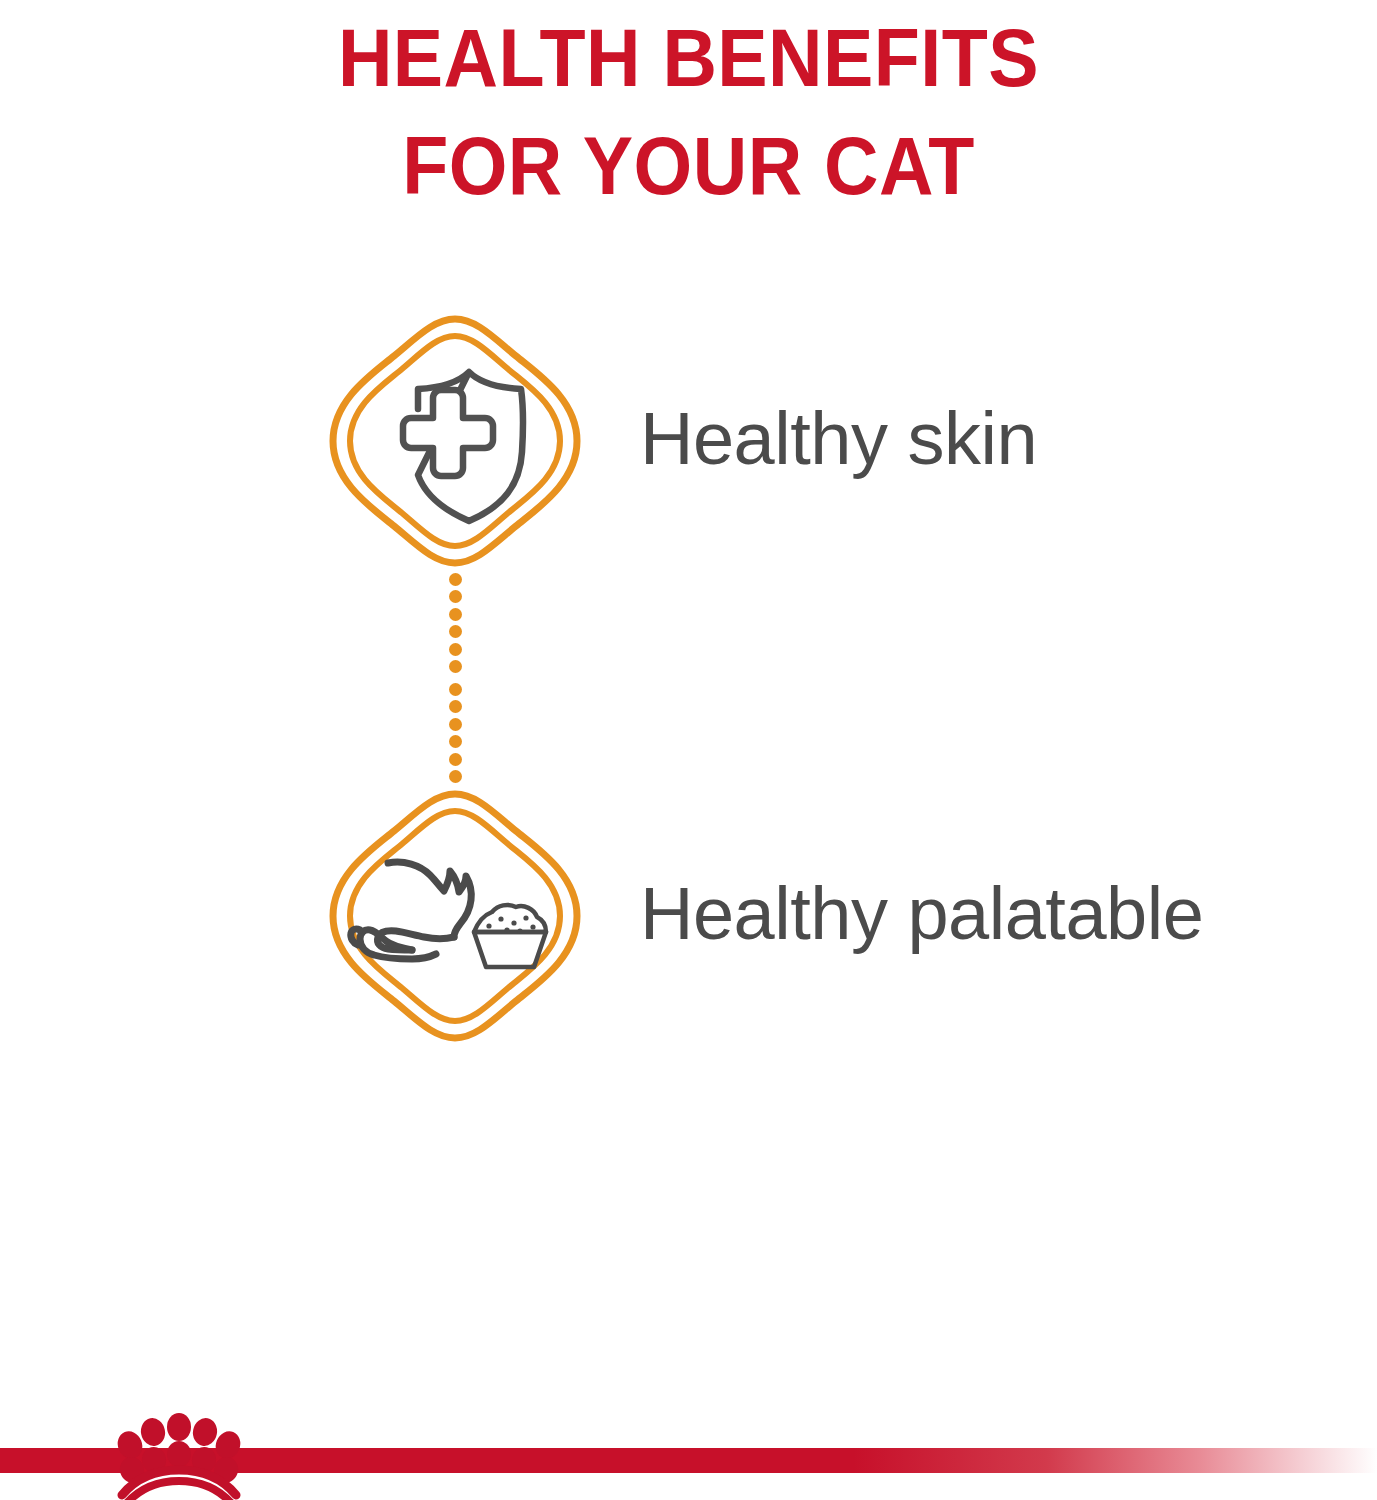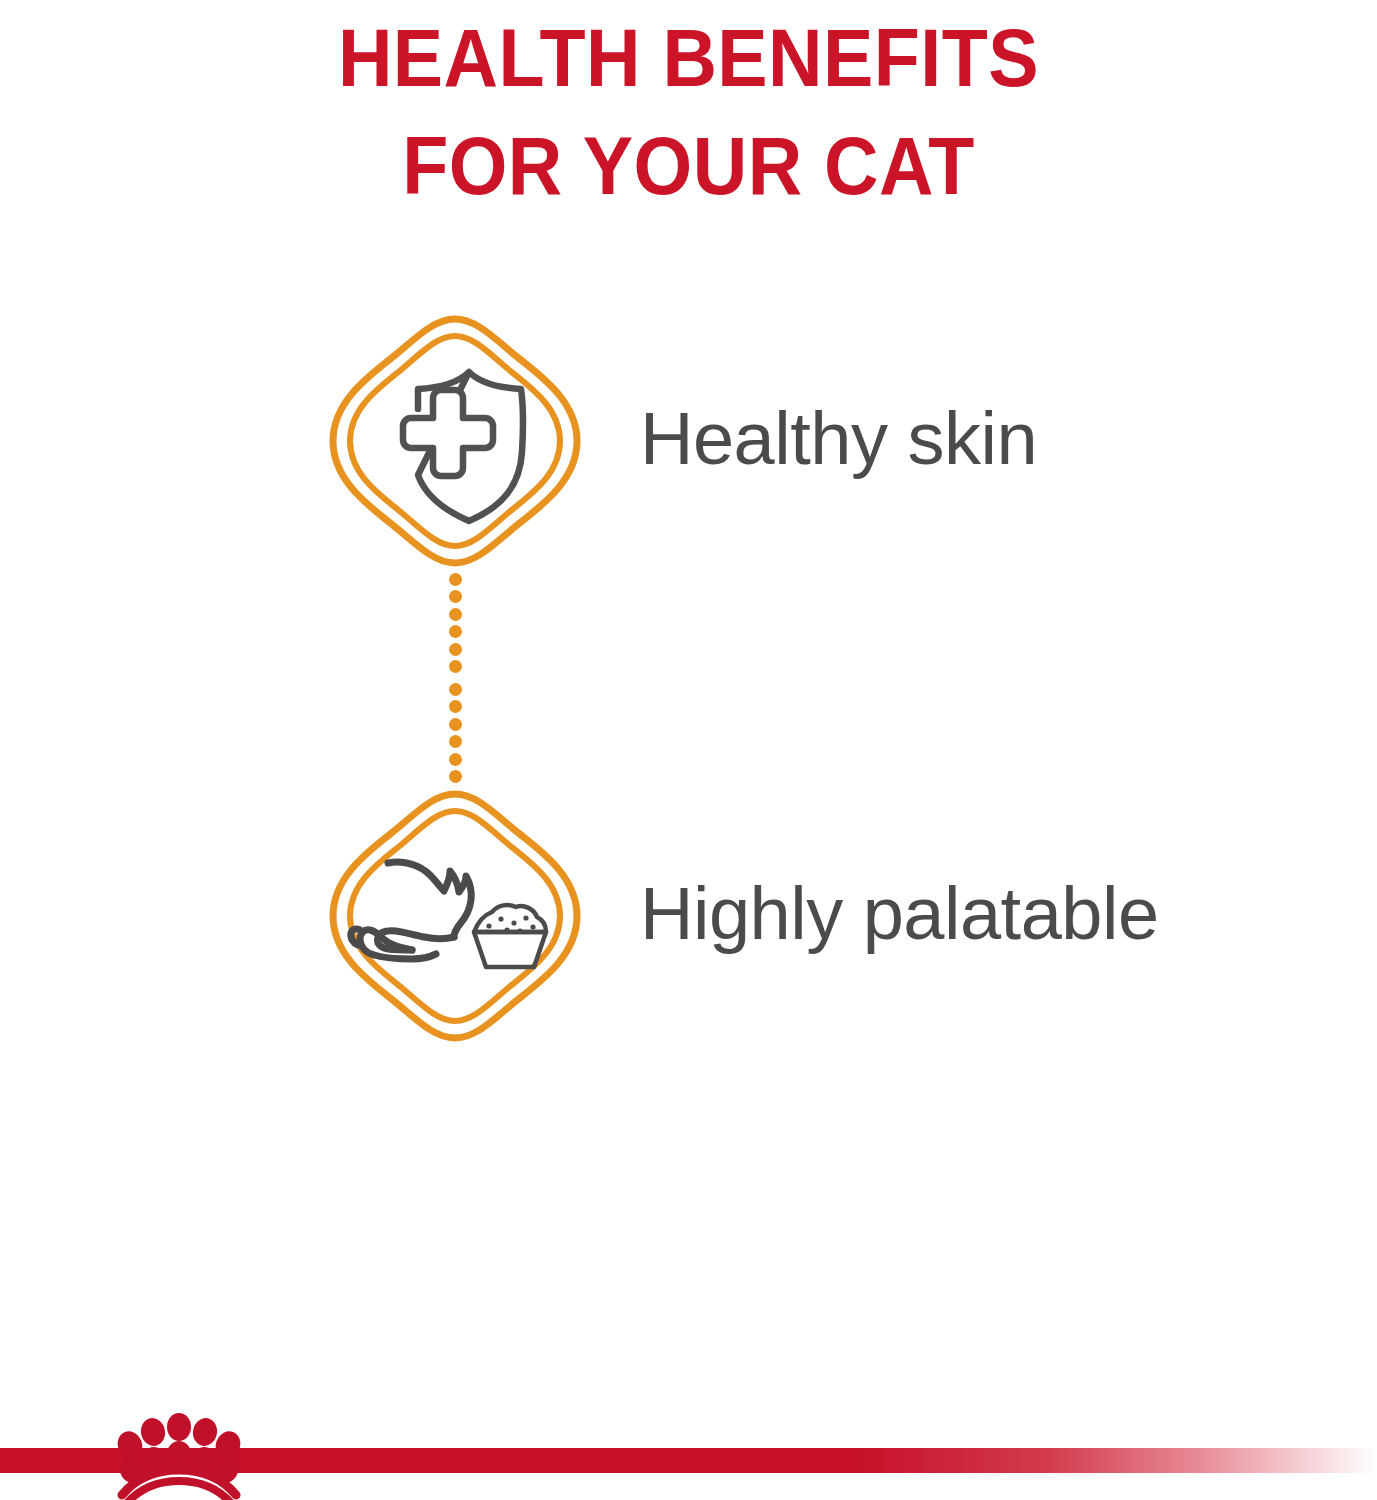--- a/index.html
+++ b/index.html
@@ -213,21 +213,21 @@
                  C198 117 208 122 211 130 C217 133 220 139 220 145 Z" fill="none" stroke="#4B4B4B" stroke-width="4.5" stroke-linejoin="round"></path>
         <circle cx="163" cy="139" r="2.6" fill="#4B4B4B"></circle>
         <circle cx="175" cy="132" r="2.6" fill="#4B4B4B"></circle>
         <circle cx="188" cy="136" r="2.6" fill="#4B4B4B"></circle>
         <circle cx="200" cy="131" r="2.6" fill="#4B4B4B"></circle>
         <circle cx="207" cy="140" r="2.6" fill="#4B4B4B"></circle>
         <circle cx="181" cy="143" r="2.6" fill="#4B4B4B"></circle>
         <circle cx="194" cy="144" r="2.6" fill="#4B4B4B"></circle>
       </svg>
     </div>
-    <div class="benefit-label">Highly palatable</div>
+    <div class="benefit-label">Healthy palatable</div>
   </div>
 </div>
 
 <div class="footer">
   <div class="footer-bar"></div>
   <div class="brand-logo">
     <svg width="175" height="108" viewBox="0 0 175 108" xmlns="http://www.w3.org/2000/svg">
       <g fill="#C1102A">
 
         <ellipse cx="38" cy="53" rx="12" ry="14" transform="rotate(-22 38 53)"></ellipse>

